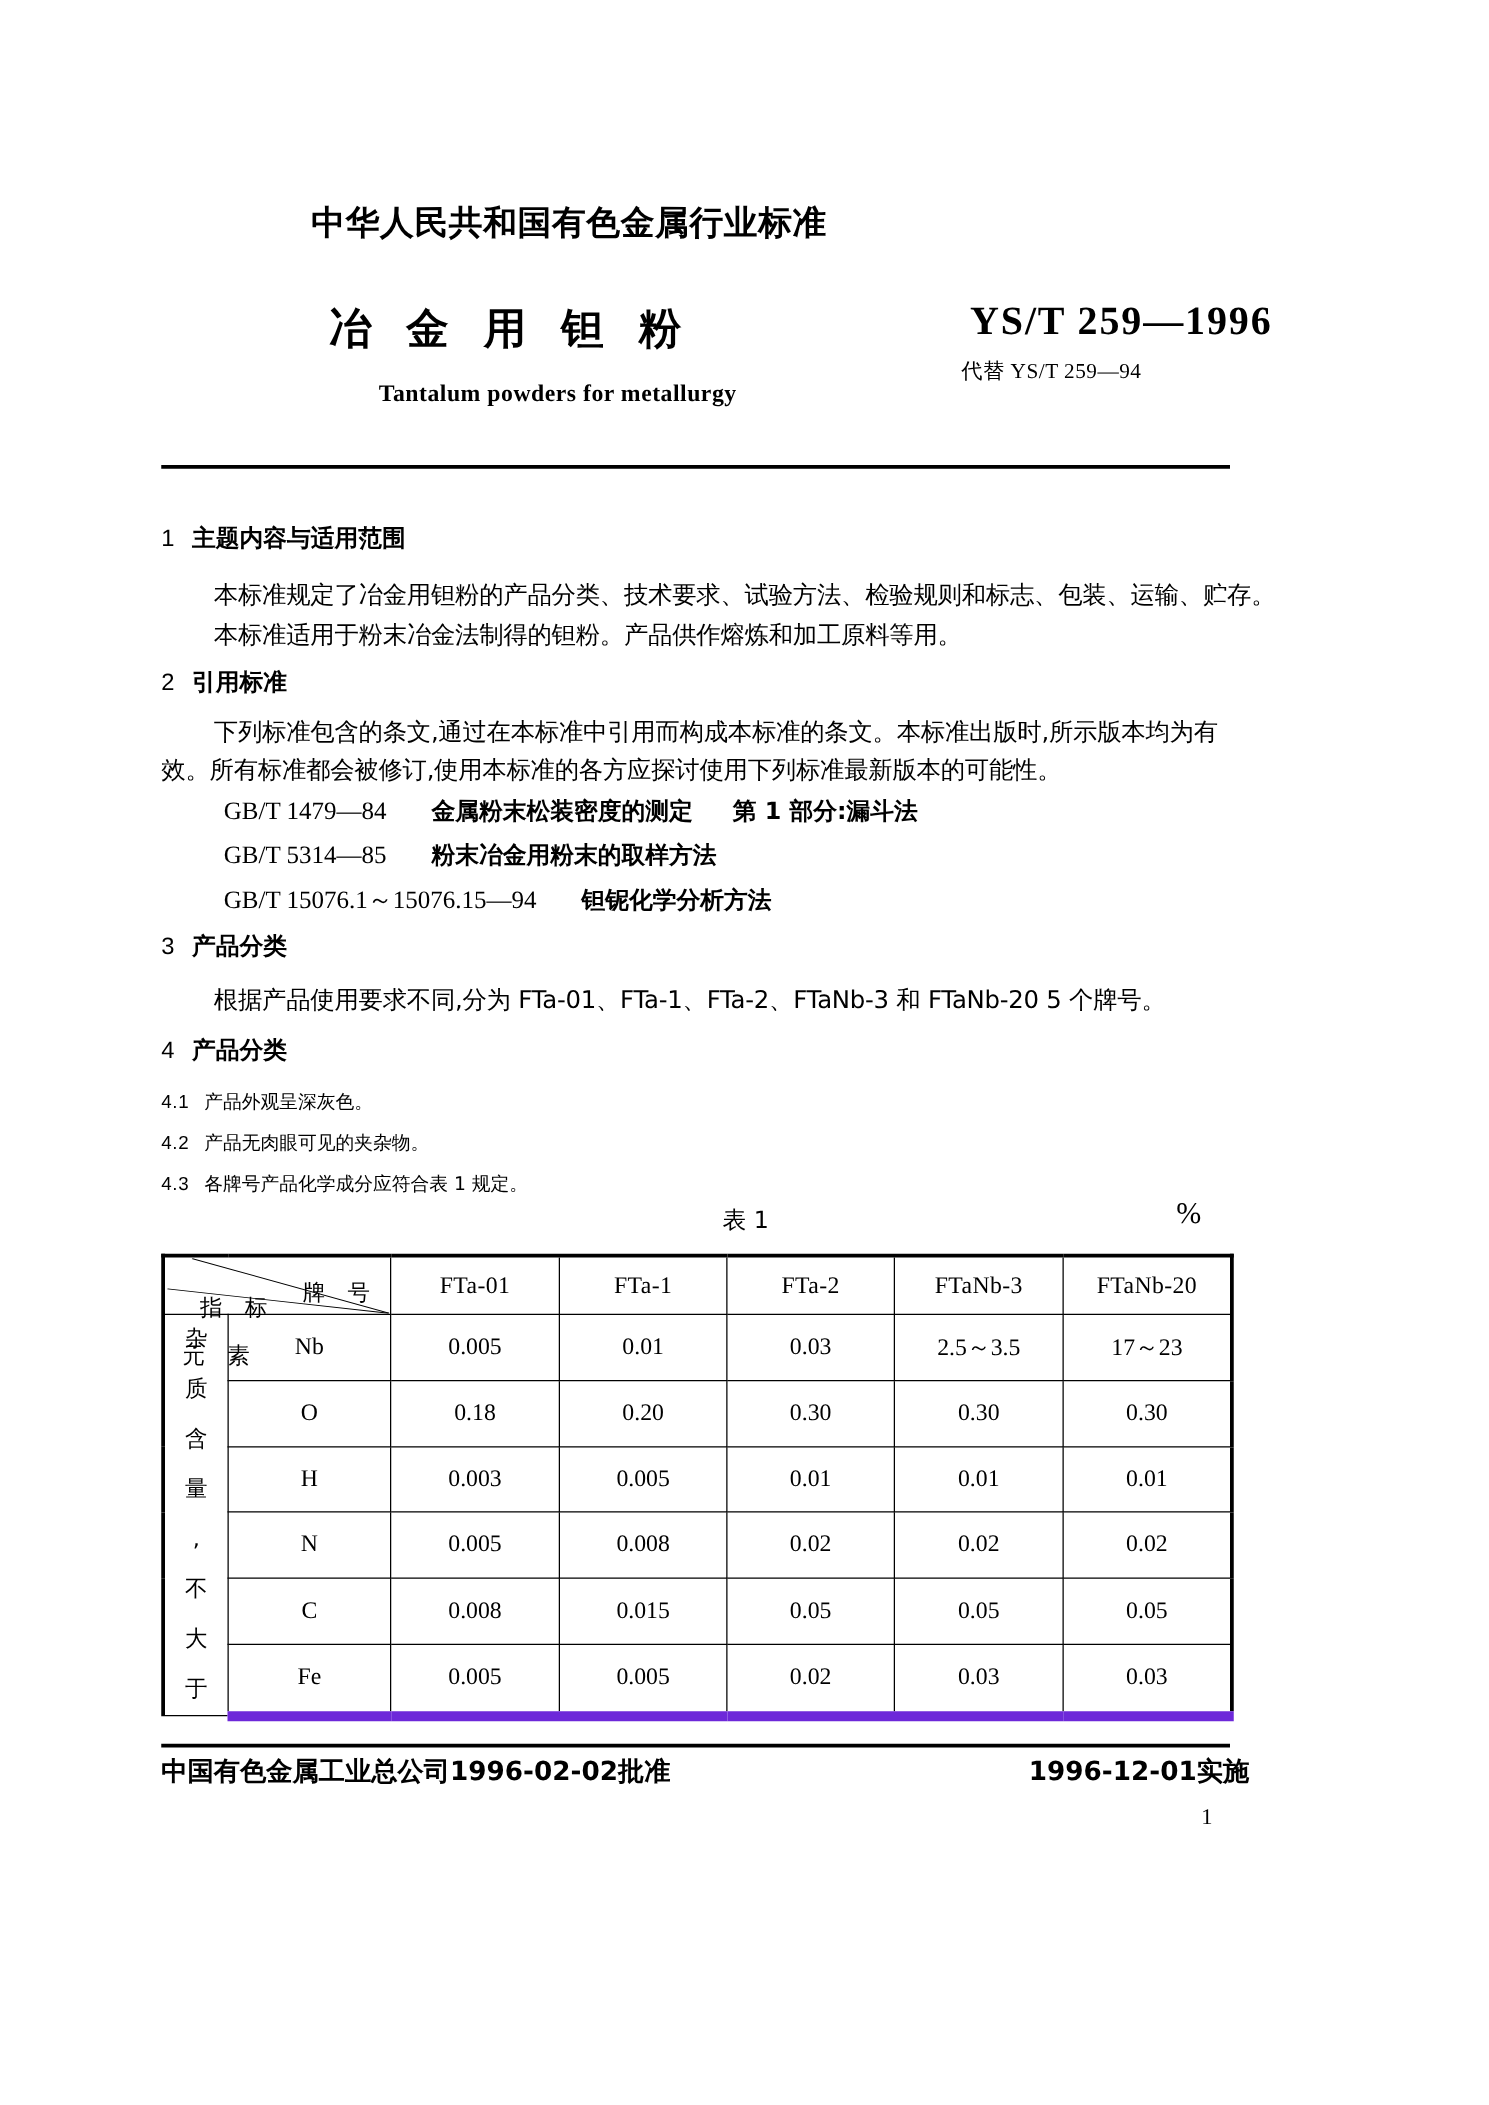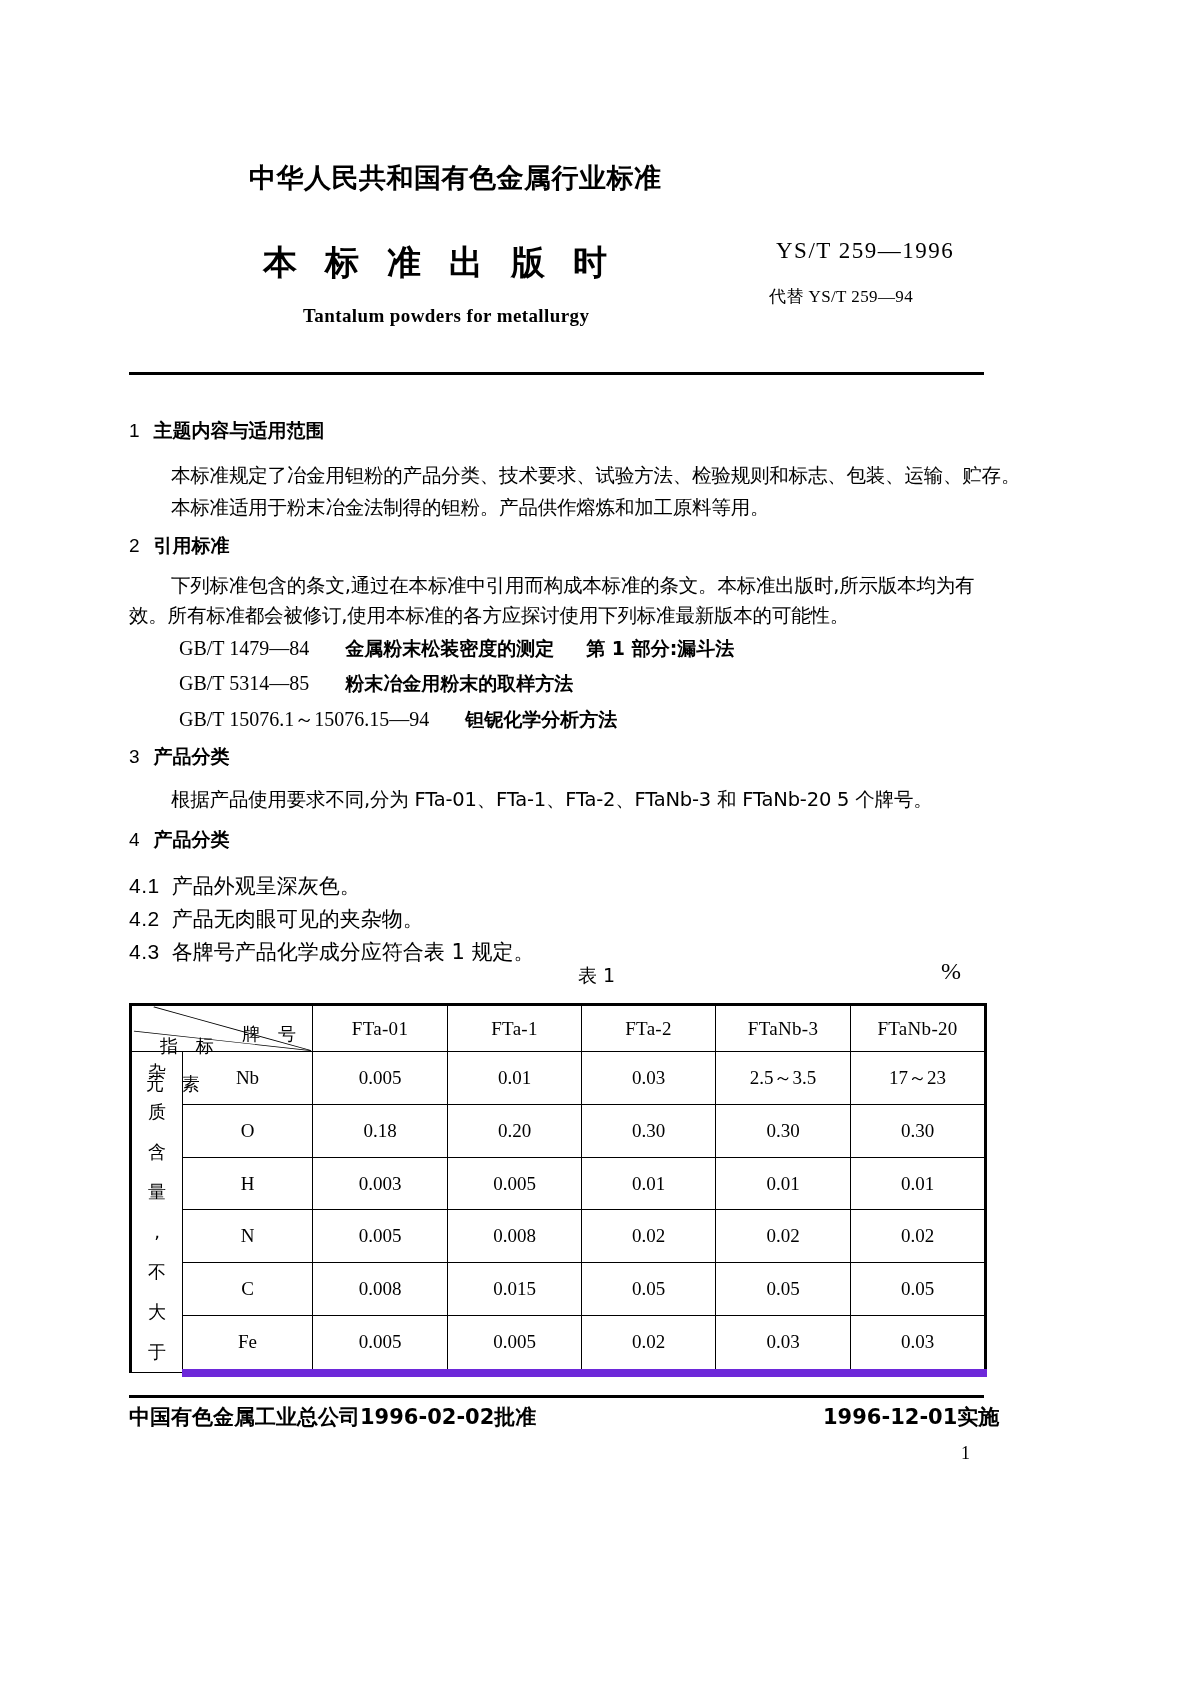--- a/index.html
+++ b/index.html
@@ -53,22 +53,22 @@
     font-size: 19px;
     letter-spacing: 0.4px;
     white-space: nowrap;
     text-align: center;
   }
   .hdr-stdno {
     position: absolute;
     left: 775px;
     top: 238px;
     font-family: "Liberation Serif", serif;
-    font-weight: normal;
-    font-size: 23px;
+    font-weight: bold;
+    font-size: 32px;
     letter-spacing: 1.5px;
     white-space: nowrap;
   }
   .hdr-replaces {
     position: absolute;
     left: 768px;
     top: 285px;
     font-family: "Liberation Serif", serif;
     font-size: 17px;
     letter-spacing: 0.4px;
@@ -112,21 +112,21 @@
   }
   .ref-line .cn {
     font-family: "DejaVu Sans", sans-serif;
     font-size: 19px;
     font-weight: bold;
   }
   .clause {
     position: absolute;
     left: 128px;
     font-family: "DejaVu Sans", sans-serif;
-    font-size: 21px;
+    font-size: 15px;
     white-space: nowrap;
   }
   .clause .cnum {
     font-family: "Liberation Sans", sans-serif;
     margin-right: 12px;
     letter-spacing: 0.5px;
   }
 
   
   .tbl-caption {
@@ -249,21 +249,21 @@
     font-family: "Liberation Serif", serif;
     font-size: 18px;
   }
 </style>
 </head>
 <body>
 
 <div class="page">
 
   <div class="hdr-org">中华人民共和国有色金属行业标准</div>
-  <div class="hdr-title">本标准出版时</div>
+  <div class="hdr-title">冶金用钽粉</div>
   <div class="hdr-title-en">Tantalum powders for metallurgy</div>
   <div class="hdr-stdno">YS/T 259—1996</div>
   <div class="hdr-replaces">代替 YS/T 259—94</div>
   <div class="rule-top"></div>
 
   <div class="sec-head" style="left:128px; top:418px;">
     <span class="num">1</span><span>主题内容与适用范围</span>
   </div>
   <div class="para" style="left:170px; top:462px;">本标准规定了冶金用钽粉的产品分类、技术要求、试验方法、检验规则和标志、包装、运输、贮存。</div>
   <div class="para" style="left:170px; top:494px;">本标准适用于粉末冶金法制得的钽粉。产品供作熔炼和加工原料等用。</div>

